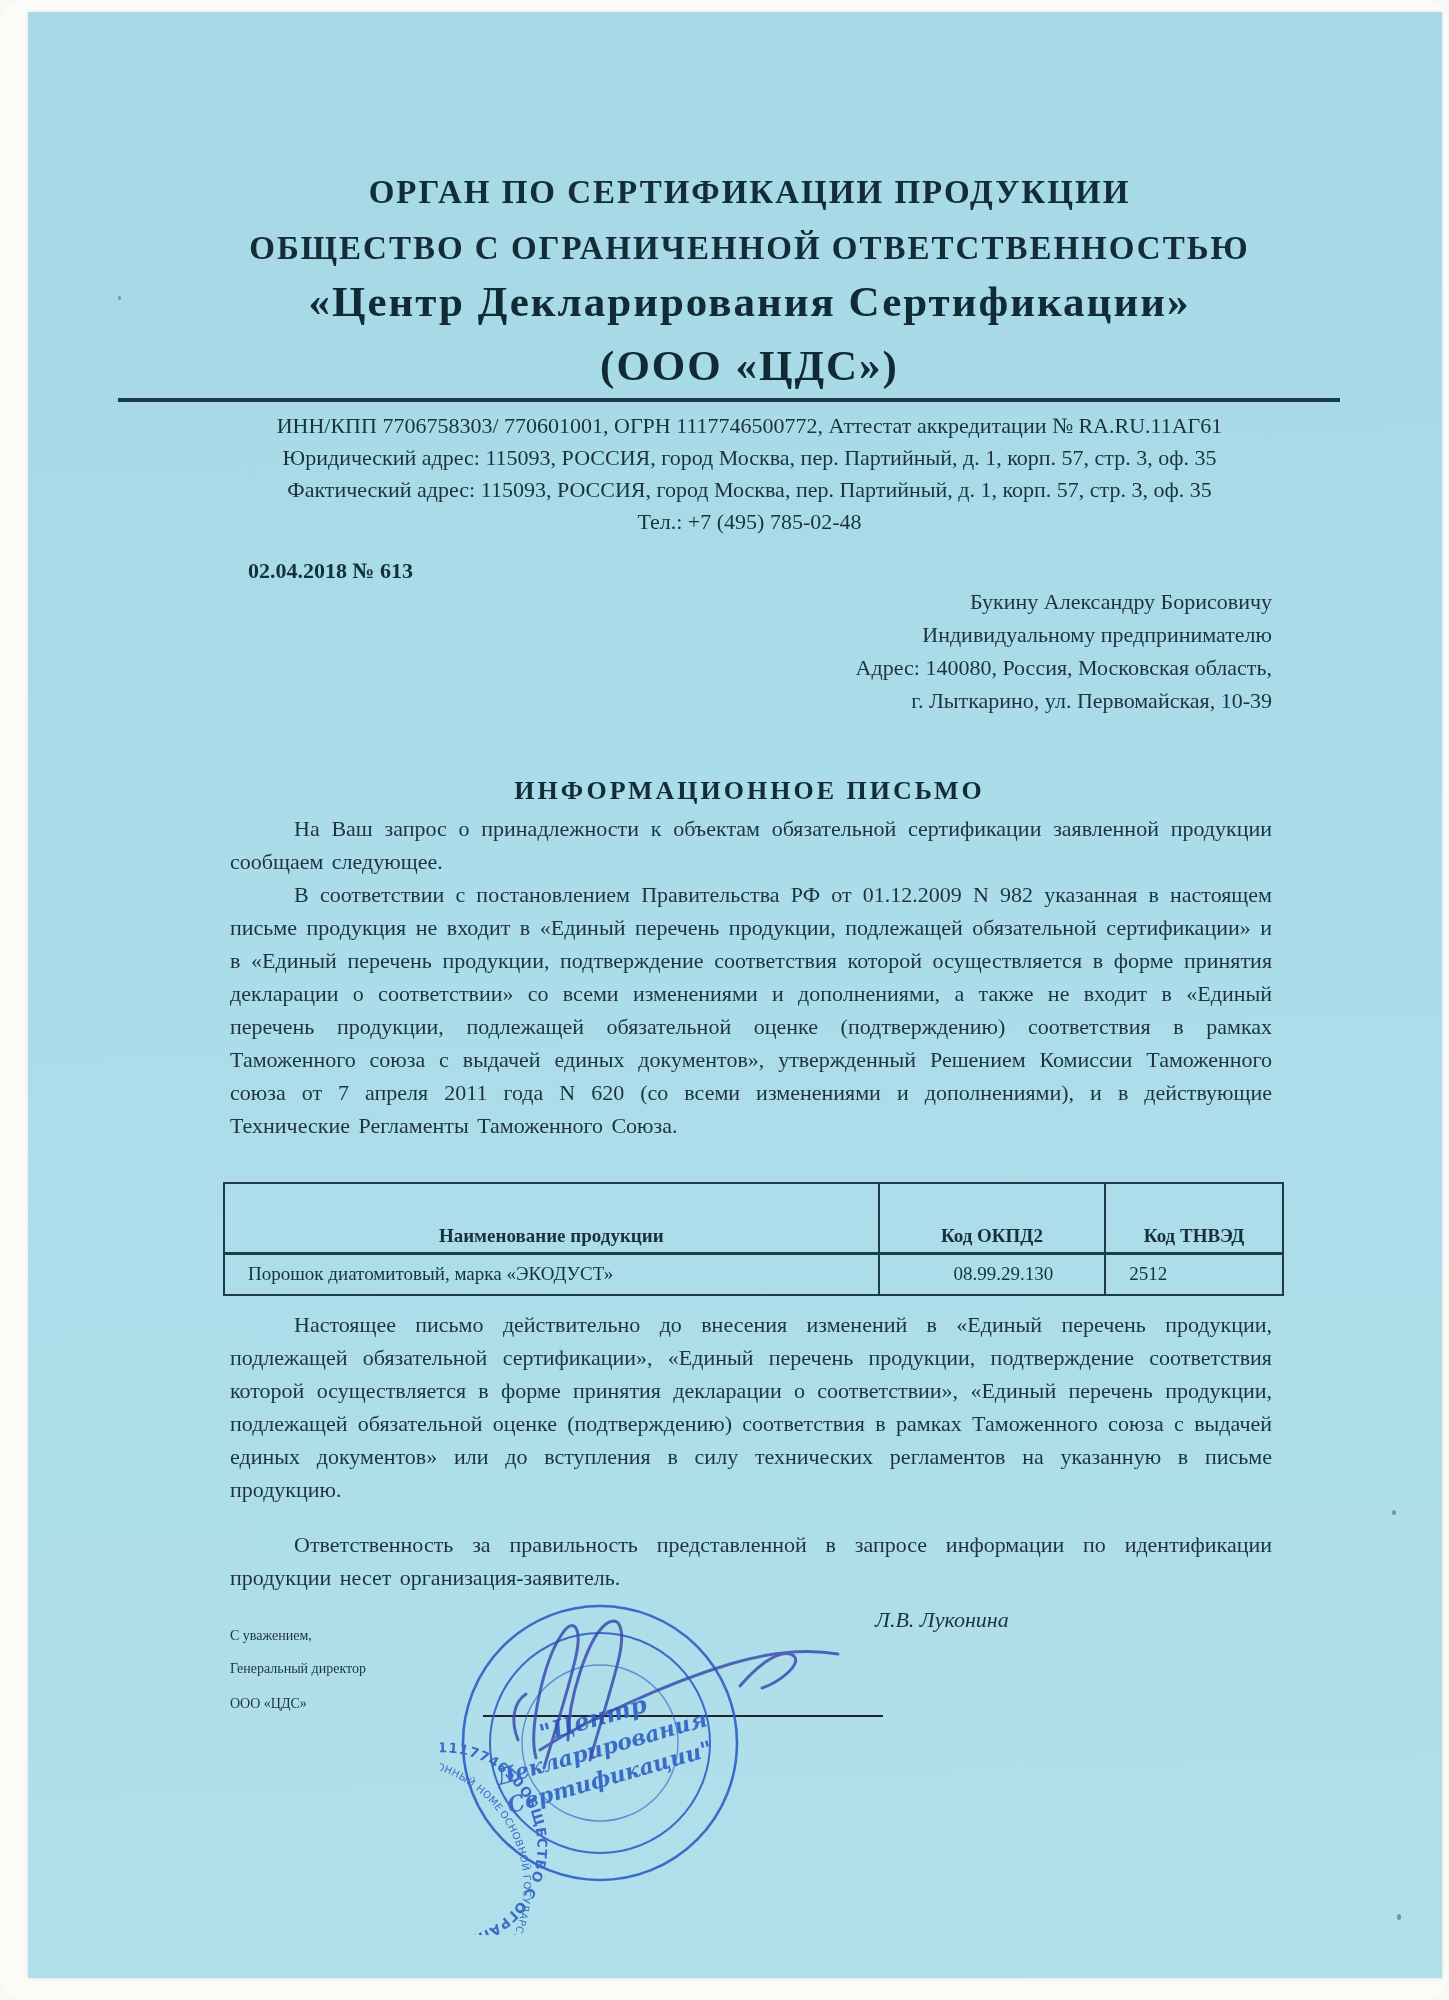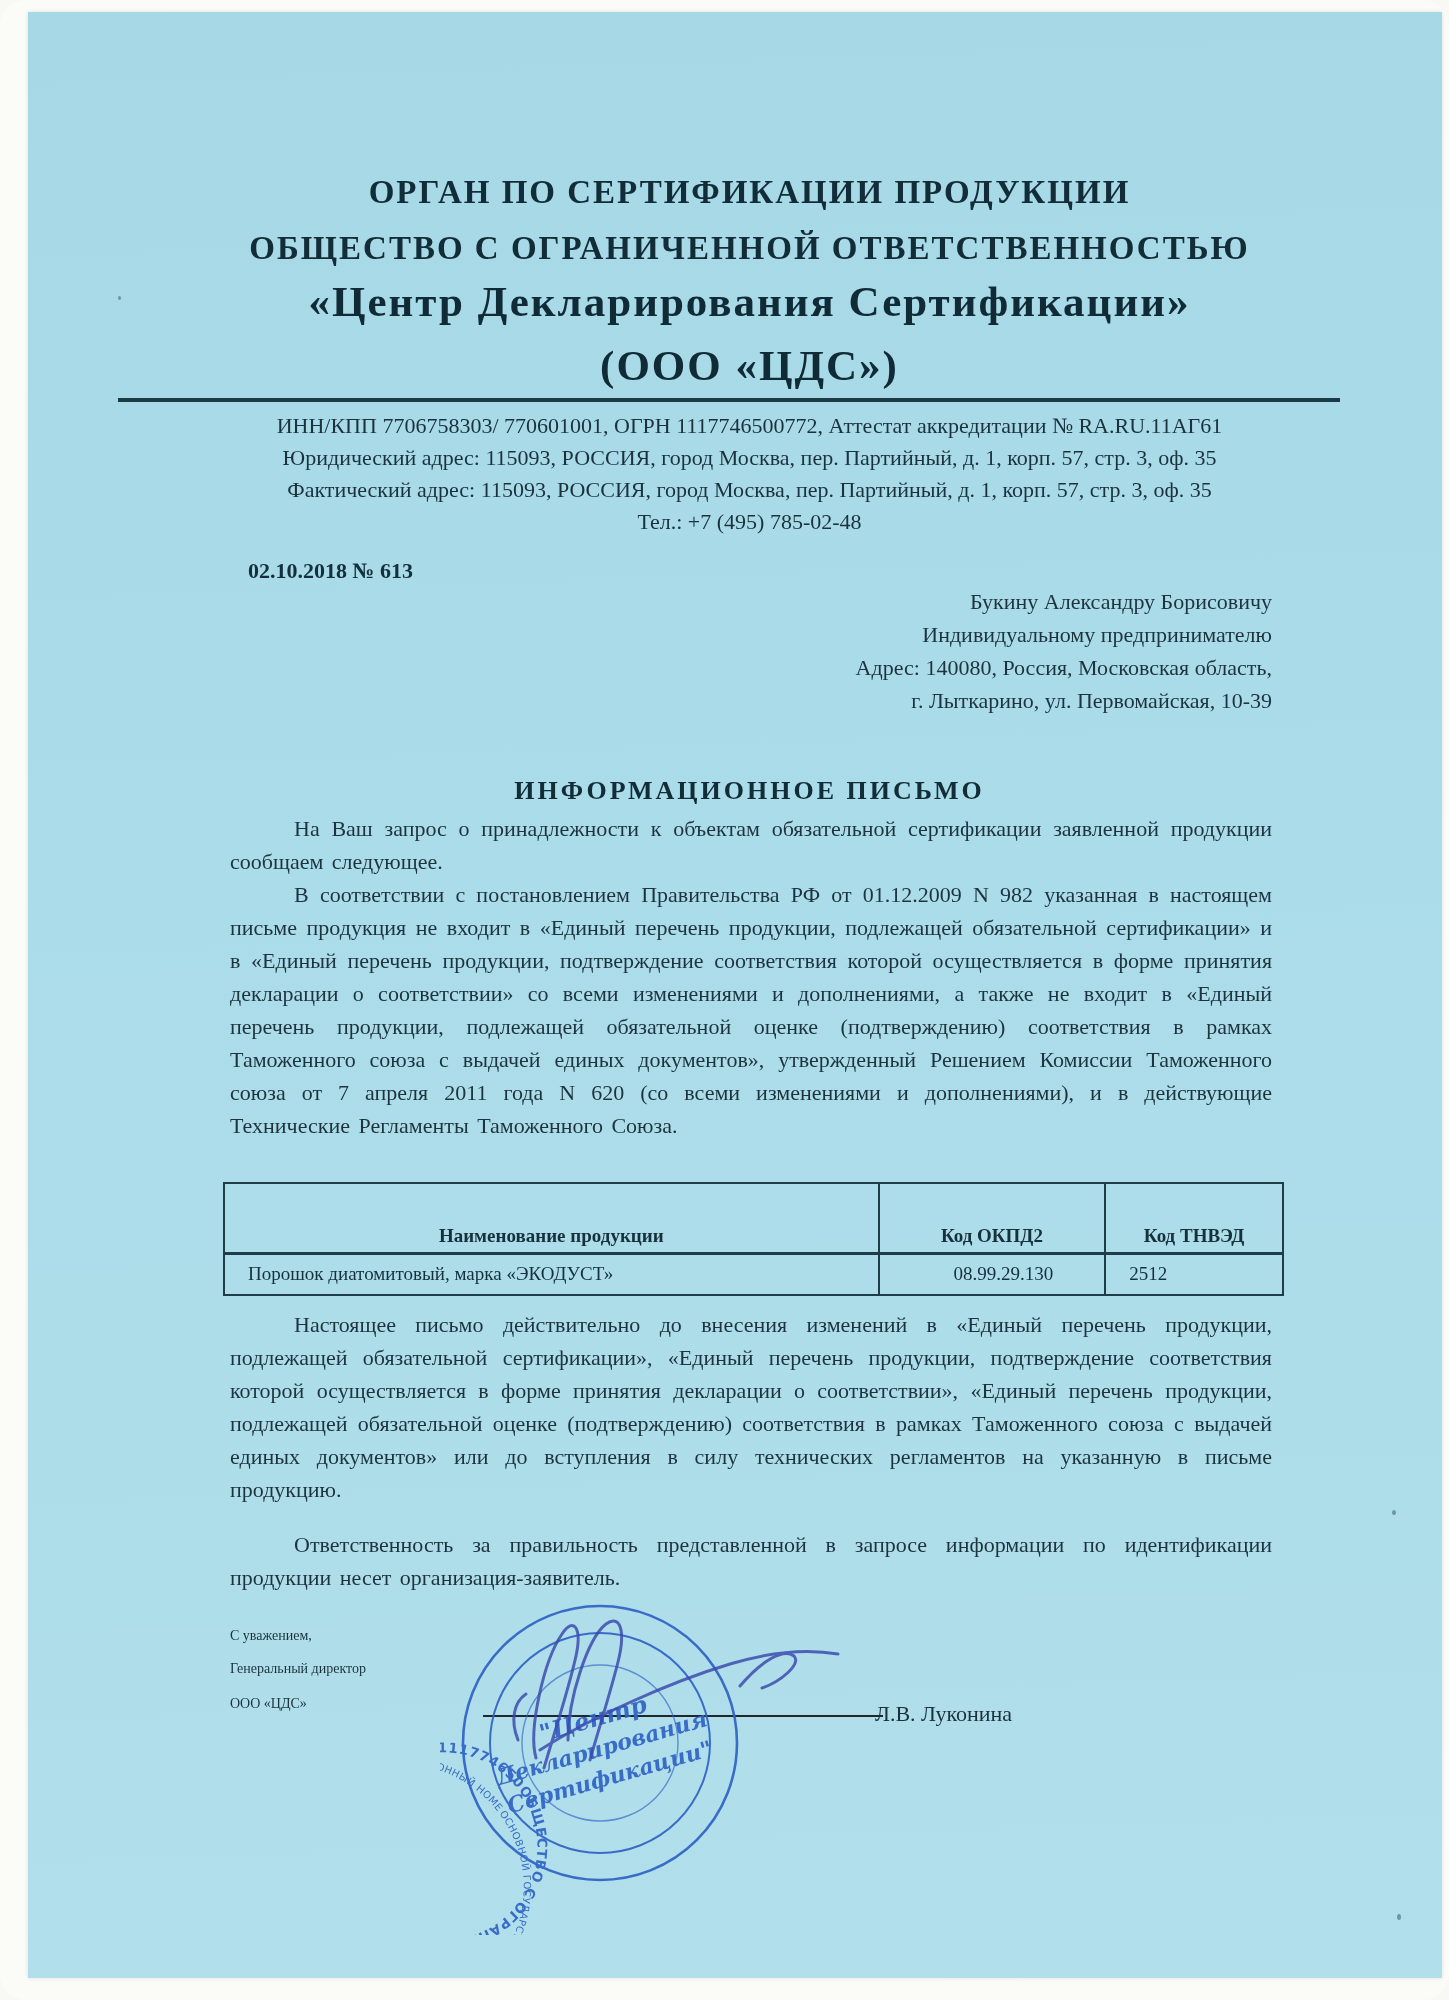--- a/index.html
+++ b/index.html
@@ -50,21 +50,21 @@
   table.ptable td { height:42px; vertical-align:middle;padding-left:23px; }
   .col-name { width:656px; }
   .col-okpd { width:227px; }
   .col-tnved{ width:178px; }
   td.cell-name { padding-left:14px; text-align:left; }
   td.cell-okpd { text-align:center; }
   td.cell-tnved{ padding-left:10px; text-align:left; }
 
   .signoff { font-size:14px; line-height:28px; color:#1b323d; }
   .sig-line { left:455px; top:1703px; width:400px; height:2px; background:#20262b; }
-  .signer { left:847px; top:1688px; font-size:22px; }
+  .signer { left:847px; top:1594px; font-size:22px;font-style:italic; }
 
   .stamp-wrap { left:412px; top:1578px; width:460px; height:345px; }
 
   .speck { position:absolute; border-radius:50%; background:#3c5a66; opacity:.55; }
 </style>
 </head>
 <body>
 
 <div class="scan">
   <div class="paper">
@@ -72,21 +72,21 @@
     <div class="abs ctr org-line" style="top:158px">ОРГАН ПО СЕРТИФИКАЦИИ ПРОДУКЦИИ</div>
     <div class="abs ctr org-line" style="top:214px">ОБЩЕСТВО С ОГРАНИЧЕННОЙ ОТВЕТСТВЕННОСТЬЮ</div>
     <div class="abs ctr org-big" style="top:262px">«Центр Декларирования Сертификации»</div>
     <div class="abs ctr org-big" style="top:326px">(ООО «ЦДС»)</div>
     <div class="abs rule" style="top:386px"></div>
     <div class="abs ctr req" style="top:400px">ИНН/КПП  7706758303/ 770601001, ОГРН 1117746500772, Аттестат аккредитации № RA.RU.11АГ61</div>
     <div class="abs ctr req" style="top:432px">Юридический адрес: 115093, РОССИЯ, город Москва, пер. Партийный, д. 1, корп. 57, стр. 3, оф. 35</div>
     <div class="abs ctr req" style="top:464px">Фактический адрес: 115093, РОССИЯ, город Москва, пер. Партийный, д. 1, корп. 57, стр. 3, оф. 35</div>
     <div class="abs ctr req" style="top:496px">Тел.: +7 (495) 785-02-48</div>
 
-    <div class="abs date-num" style="top:546px;left:220px">02.10.2018 № 613</div>
+    <div class="abs date-num" style="top:546px;left:220px">02.04.2018 № 613</div>
     <div class="abs recipient" style="top:573px">
       <div>Букину Александру Борисовичу</div>
       <div>Индивидуальному предпринимателю</div>
       <div>Адрес: 140080, Россия, Московская область,</div>
       <div>г. Лыткарино, ул. Первомайская, 10-39</div>
     </div>
 
     <div class="abs ctr letter-title" style="top:764px">ИНФОРМАЦИОННОЕ ПИСЬМО</div>
     <div class="abs para" style="top:800px">На Ваш запрос о принадлежности к объектам обязательной сертификации заявленной продукции сообщаем следующее.</div>
     <div class="abs para" style="top:866px">В соответствии с постановлением Правительства РФ от 01.12.2009 N 982 указанная в настоящем письме продукция не входит в «Единый перечень продукции, подлежащей обязательной сертификации» и в «Единый перечень продукции, подтверждение соответствия которой осуществляется в форме принятия декларации о соответствии» со всеми изменениями и дополнениями, а также не входит в «Единый перечень продукции, подлежащей обязательной оценке (подтверждению) соответствия в рамках Таможенного союза с выдачей единых документов», утвержденный Решением Комиссии Таможенного союза от 7 апреля 2011 года N 620 (со всеми изменениями и дополнениями), и в действующие Технические Регламенты Таможенного Союза.</div>

